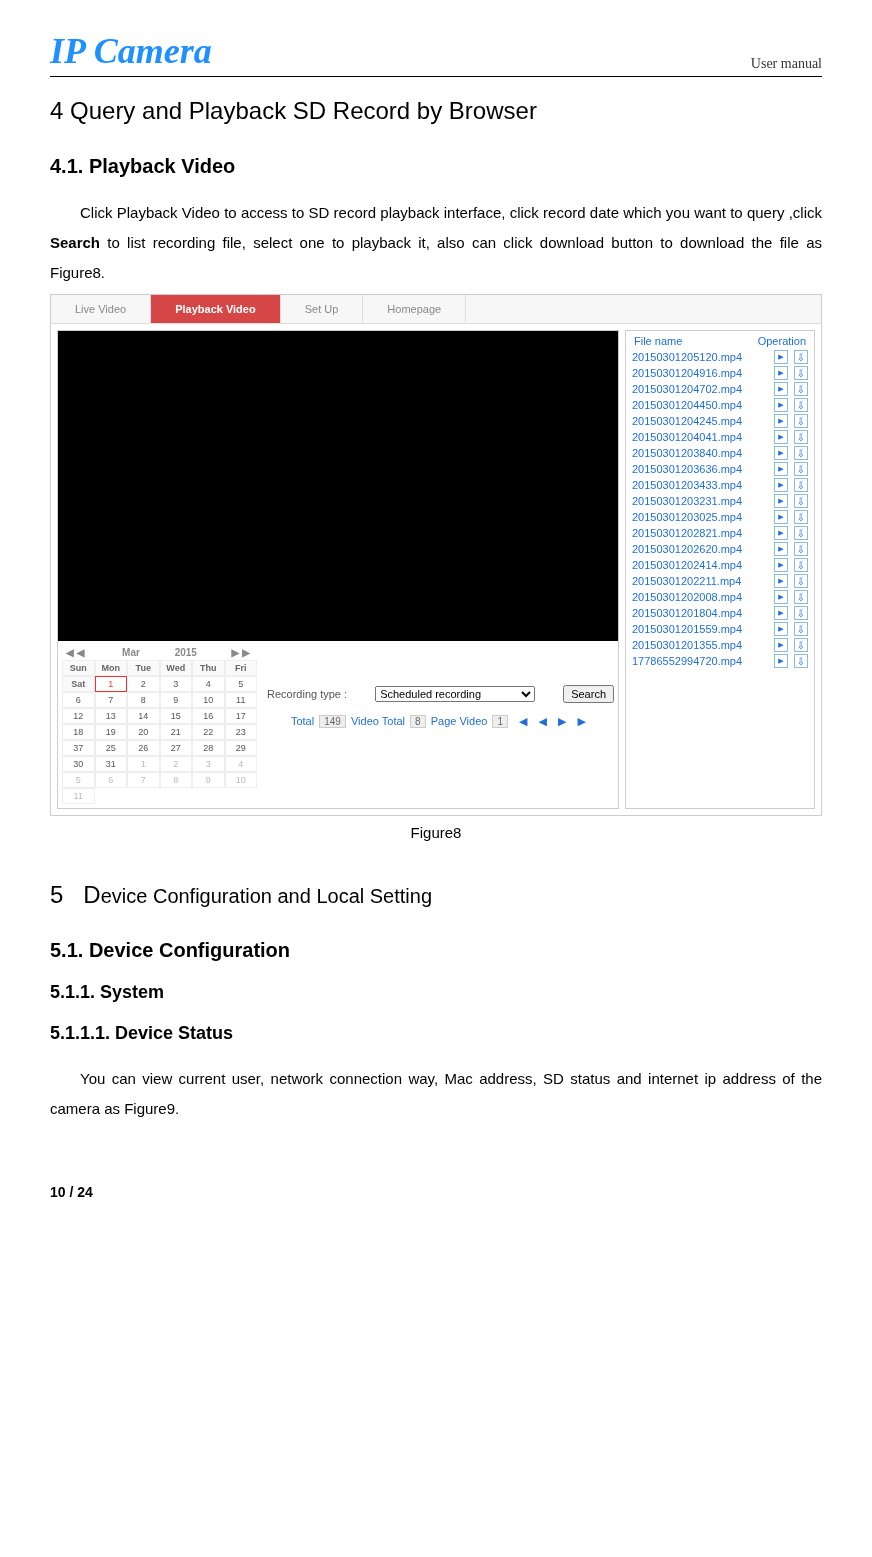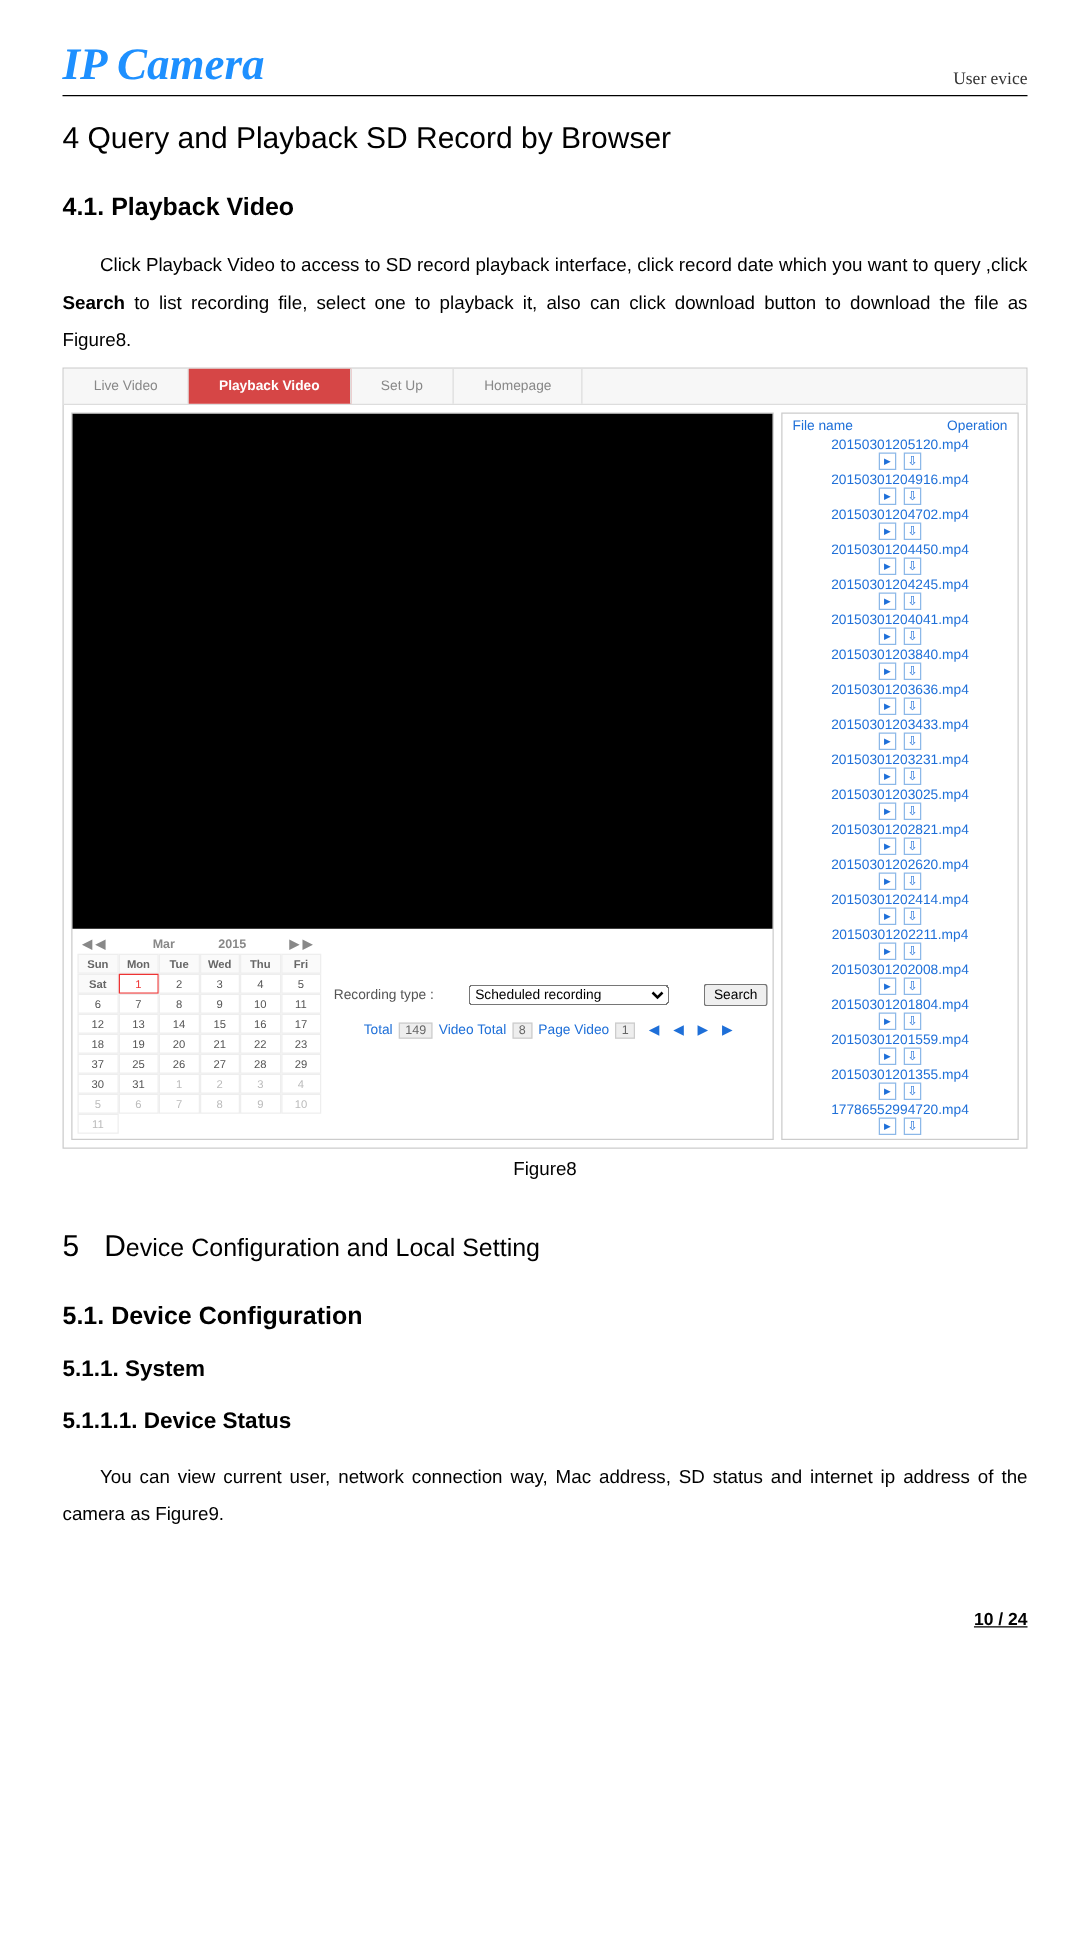--- a/index.html
+++ b/index.html
@@ -49,25 +49,23 @@
     text-align: justify;
     margin: 0 0 6px;
     text-indent: 2em;
   }
   .figure-caption {
     text-align: center;
     font-size: 15px;
     margin: 8px 0 40px;
   }
   .page-no {
-    text-align: right;
     font-weight: bold;
     font-size: 14px;
     margin-top: 60px;
-    text-decoration: underline;
   }
 
   
   .fig8 {
     border: 1px solid #ccc;
     font-size: 11px;
     color: #555;
   }
   .tabbar {
     display: flex;
@@ -180,21 +178,20 @@
     color:#1e6fd8;
     font-size:11px;
   }
   .file-row {
     display:flex;
     align-items:center;
     justify-content: space-between;
     padding: 1px 4px;
     font-size: 11px;
     color:#1e6fd8;
-    flex-direction:column;
   }
   .file-row .fname { flex:1; }
   .file-row .ops { display:flex; gap:6px; }
   .ico-play, .ico-dl {
     width:14px; height:14px;
     border:1px solid #8cb8e8;
     display:inline-flex;
     align-items:center;
     justify-content:center;
     color:#1e6fd8;
@@ -202,21 +199,21 @@
     cursor:pointer;
   }
   .ico-play::before { content:"▶"; font-size:7px; }
   .ico-dl::before { content:"⇩"; font-size:10px; }
 </style>
 </head>
 <body>
 
 <div class="header">
   <div class="logo">IP Camera</div>
-  <div class="header-right">User evice</div>
+  <div class="header-right">User manual</div>
 </div>
 
 <h1 class="section">4   Query and Playback SD Record by Browser</h1>
 <h2 class="subsection">4.1. Playback Video</h2>
 <p class="body-text">
   Click Playback Video to access to SD record playback interface, click record date which you want to query ,click <b>Search</b> to list recording file, select one to playback it, also can click download button to download the file as Figure8.
 </p>
 
 <div class="fig8">
   <div class="tabbar">

